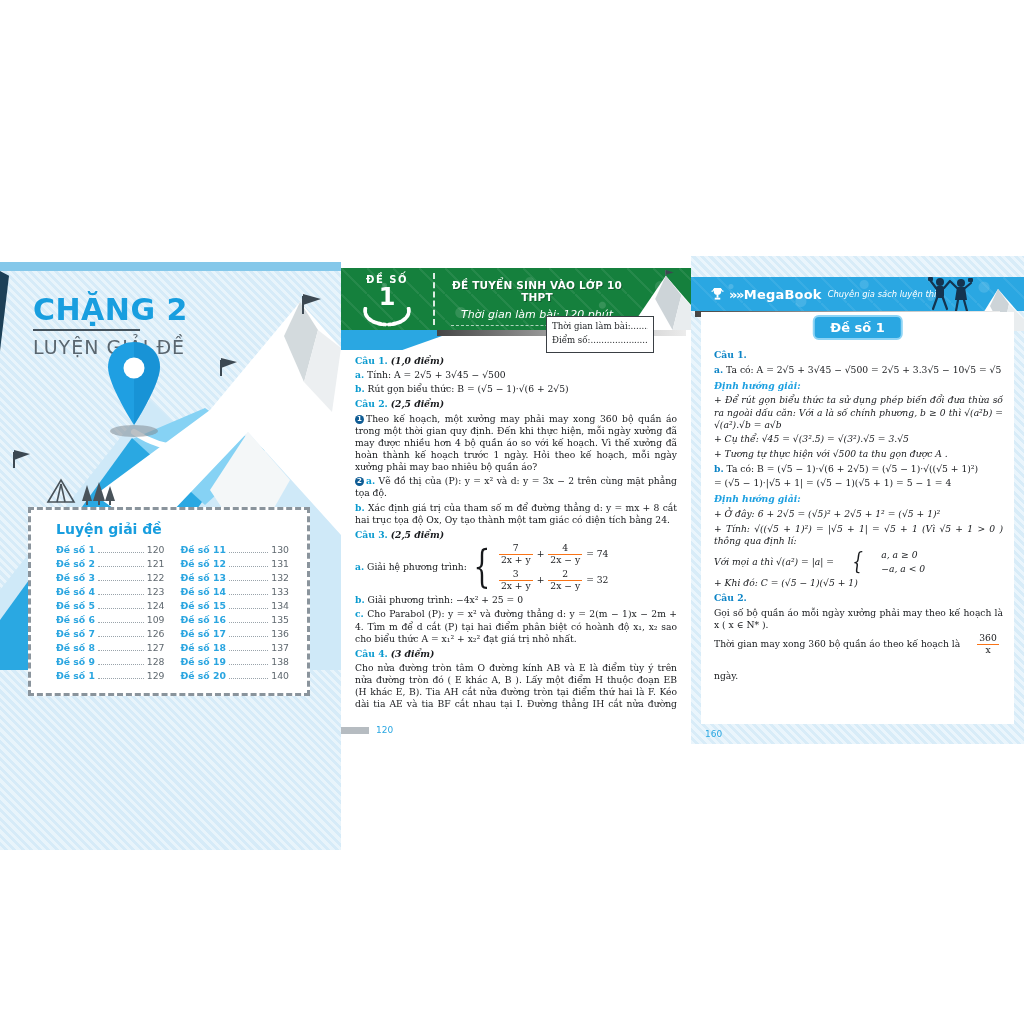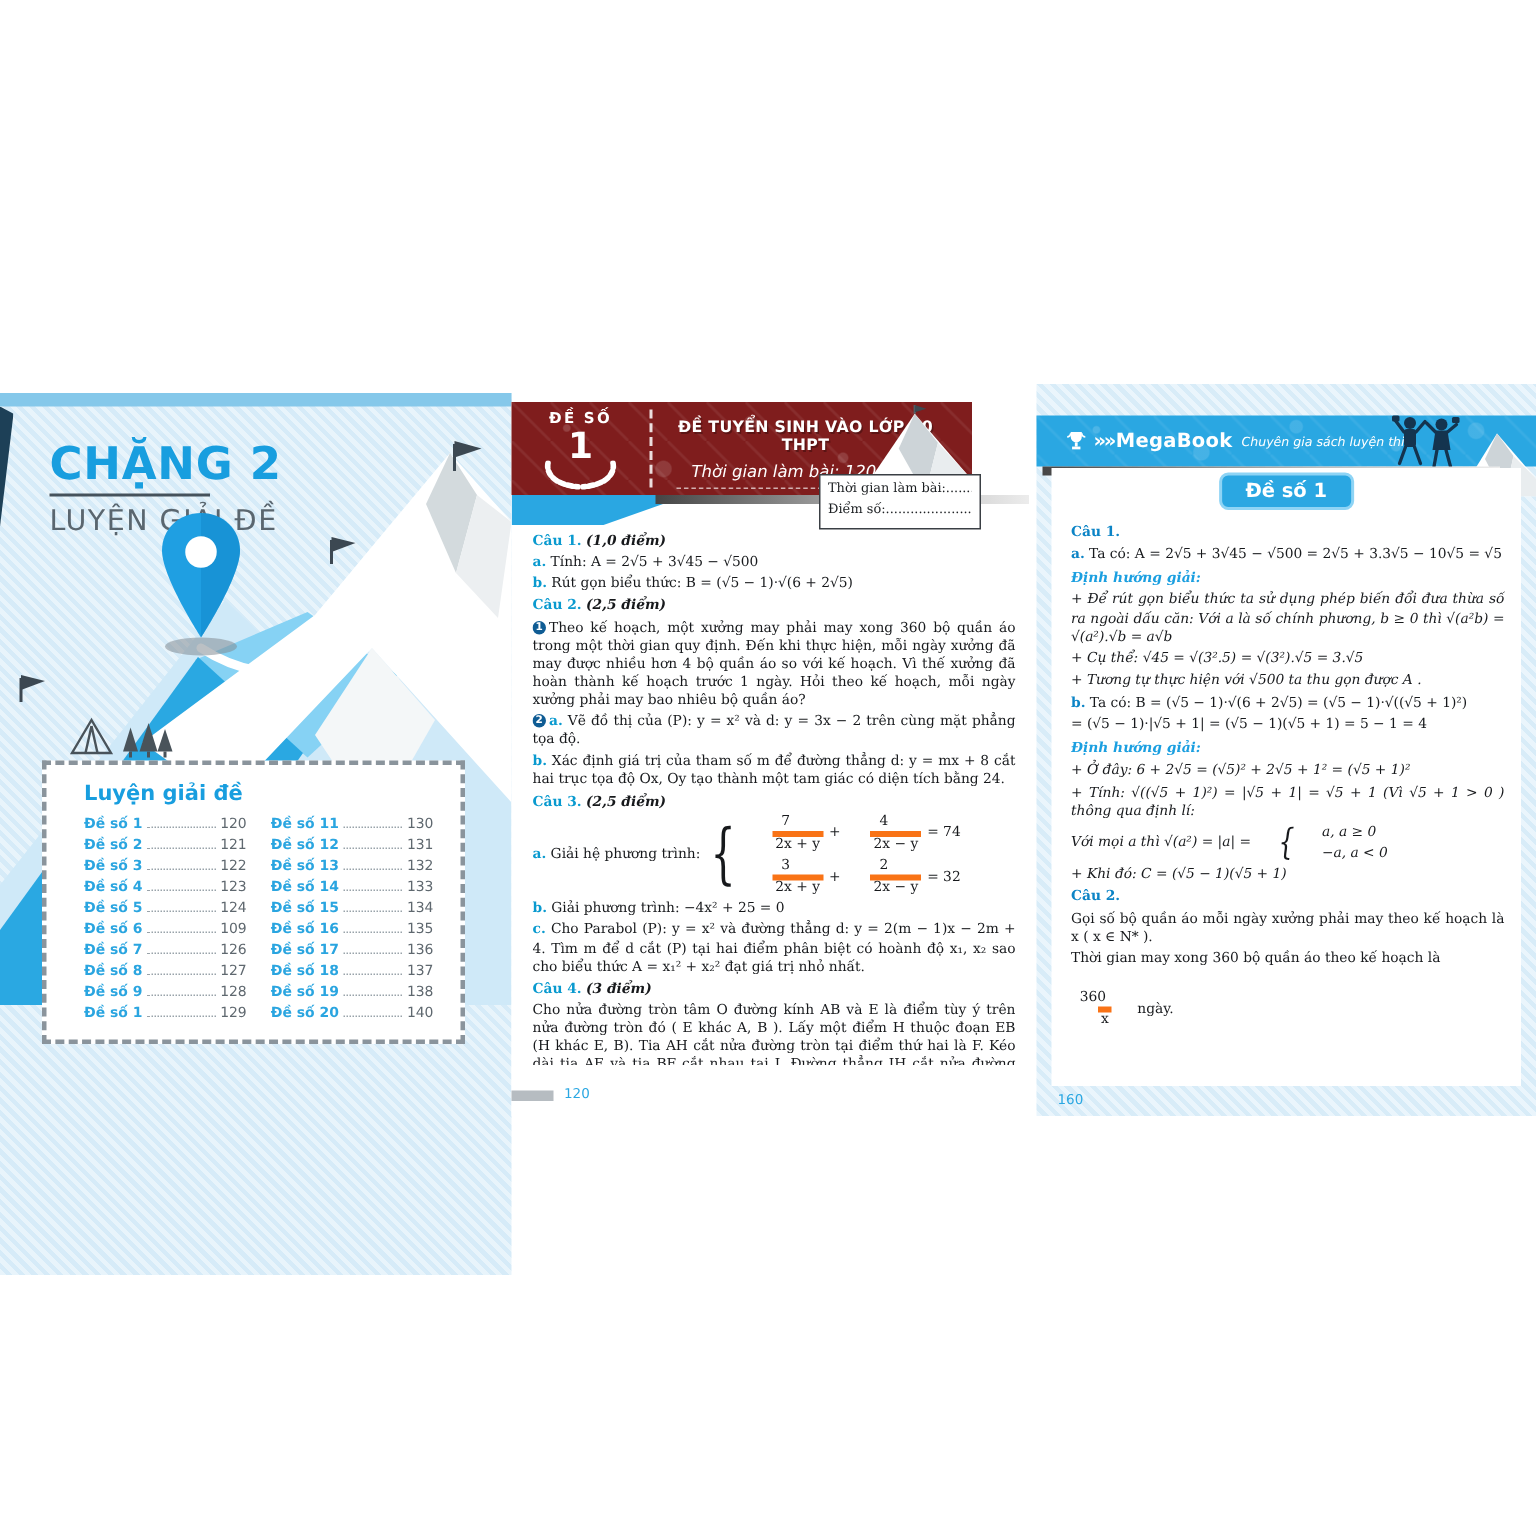--- a/index.html
+++ b/index.html
@@ -33,30 +33,30 @@
     background-image:
       radial-gradient(circle at 12% 28%,rgba(255,255,255,.16) 0 2px,transparent 3px),
       radial-gradient(circle at 33% 72%,rgba(255,255,255,.13) 0 5px,transparent 6px),
       radial-gradient(circle at 52% 22%,rgba(255,255,255,.12) 0 4px,transparent 5px),
       radial-gradient(circle at 72% 60%,rgba(255,255,255,.14) 0 3px,transparent 4px),
       radial-gradient(circle at 88% 30%,rgba(255,255,255,.12) 0 5px,transparent 6px),
       linear-gradient(45deg,transparent 47%,rgba(255,255,255,.07) 48% 52%,transparent 53%);
     background-size:auto,auto,auto,auto,auto,26px 26px;}
   .frac{display:inline-flex;flex-direction:column;text-align:center;vertical-align:middle;margin:0 2px;}
   .frac .fn{display:block;line-height:1.15;padding:0 2px;}
-  .frac .fd{display:block;line-height:1.15;padding:0 2px;border-top:4px solid #f97316;margin-left:16px;}
+  .frac .fd{display:block;line-height:1.15;padding:0 2px;border-top:1px solid #f97316;}
   .bigbrace{font-size:44px;font-weight:300;line-height:.9;margin:0 1px;transform:scaleX(.6);
     font-family:"DejaVu Serif","Liberation Serif",serif;}
   .medbrace{font-size:24px;font-weight:300;line-height:.9;margin:0 1px;transform:scaleX(.7);
     font-family:"DejaVu Serif","Liberation Serif",serif;}
   .caserows{display:inline-flex;flex-direction:column;gap:1px;text-align:left;}
 
   
   .exam-page{position:absolute;left:341px;top:268px;width:345px;height:476px;background:#fff;}
-  .exam-banner{position:absolute;left:0;top:0;width:307px;height:62px;background:#7f1d1d;}
+  .exam-banner{position:absolute;left:0;top:0;width:335px;height:62px;background:#15803d;padding-left:28px;}
   .badge{position:absolute;left:0;top:0;width:92px;height:62px;text-align:center;color:#fff;z-index:2;}
   .badge-label{font-size:10px;font-weight:bold;letter-spacing:1.5px;margin-top:6px;}
   .badge-number{font-size:24px;font-weight:bold;line-height:1;}
   .laurel{display:block;margin:-2px auto 0;}
   .banner-divider{position:absolute;left:92px;top:5px;height:52px;border-left:2px dashed rgba(255,255,255,.85);}
   .banner-titles{position:absolute;left:100px;top:11px;width:192px;text-align:center;color:#fff;}
   .banner-title{font-size:10.5px;font-weight:bold;text-shadow:1px 1px 0 rgba(0,0,0,.28);letter-spacing:.2px;}
   .banner-subtitle{display:inline-block;font-size:11px;font-style:italic;margin-top:4px;
     padding:0 10px 4px;border-bottom:1px dashed rgba(255,255,255,.65);}
   .banner-mountain{position:absolute;right:0;top:2px;width:88px;height:60px;}

